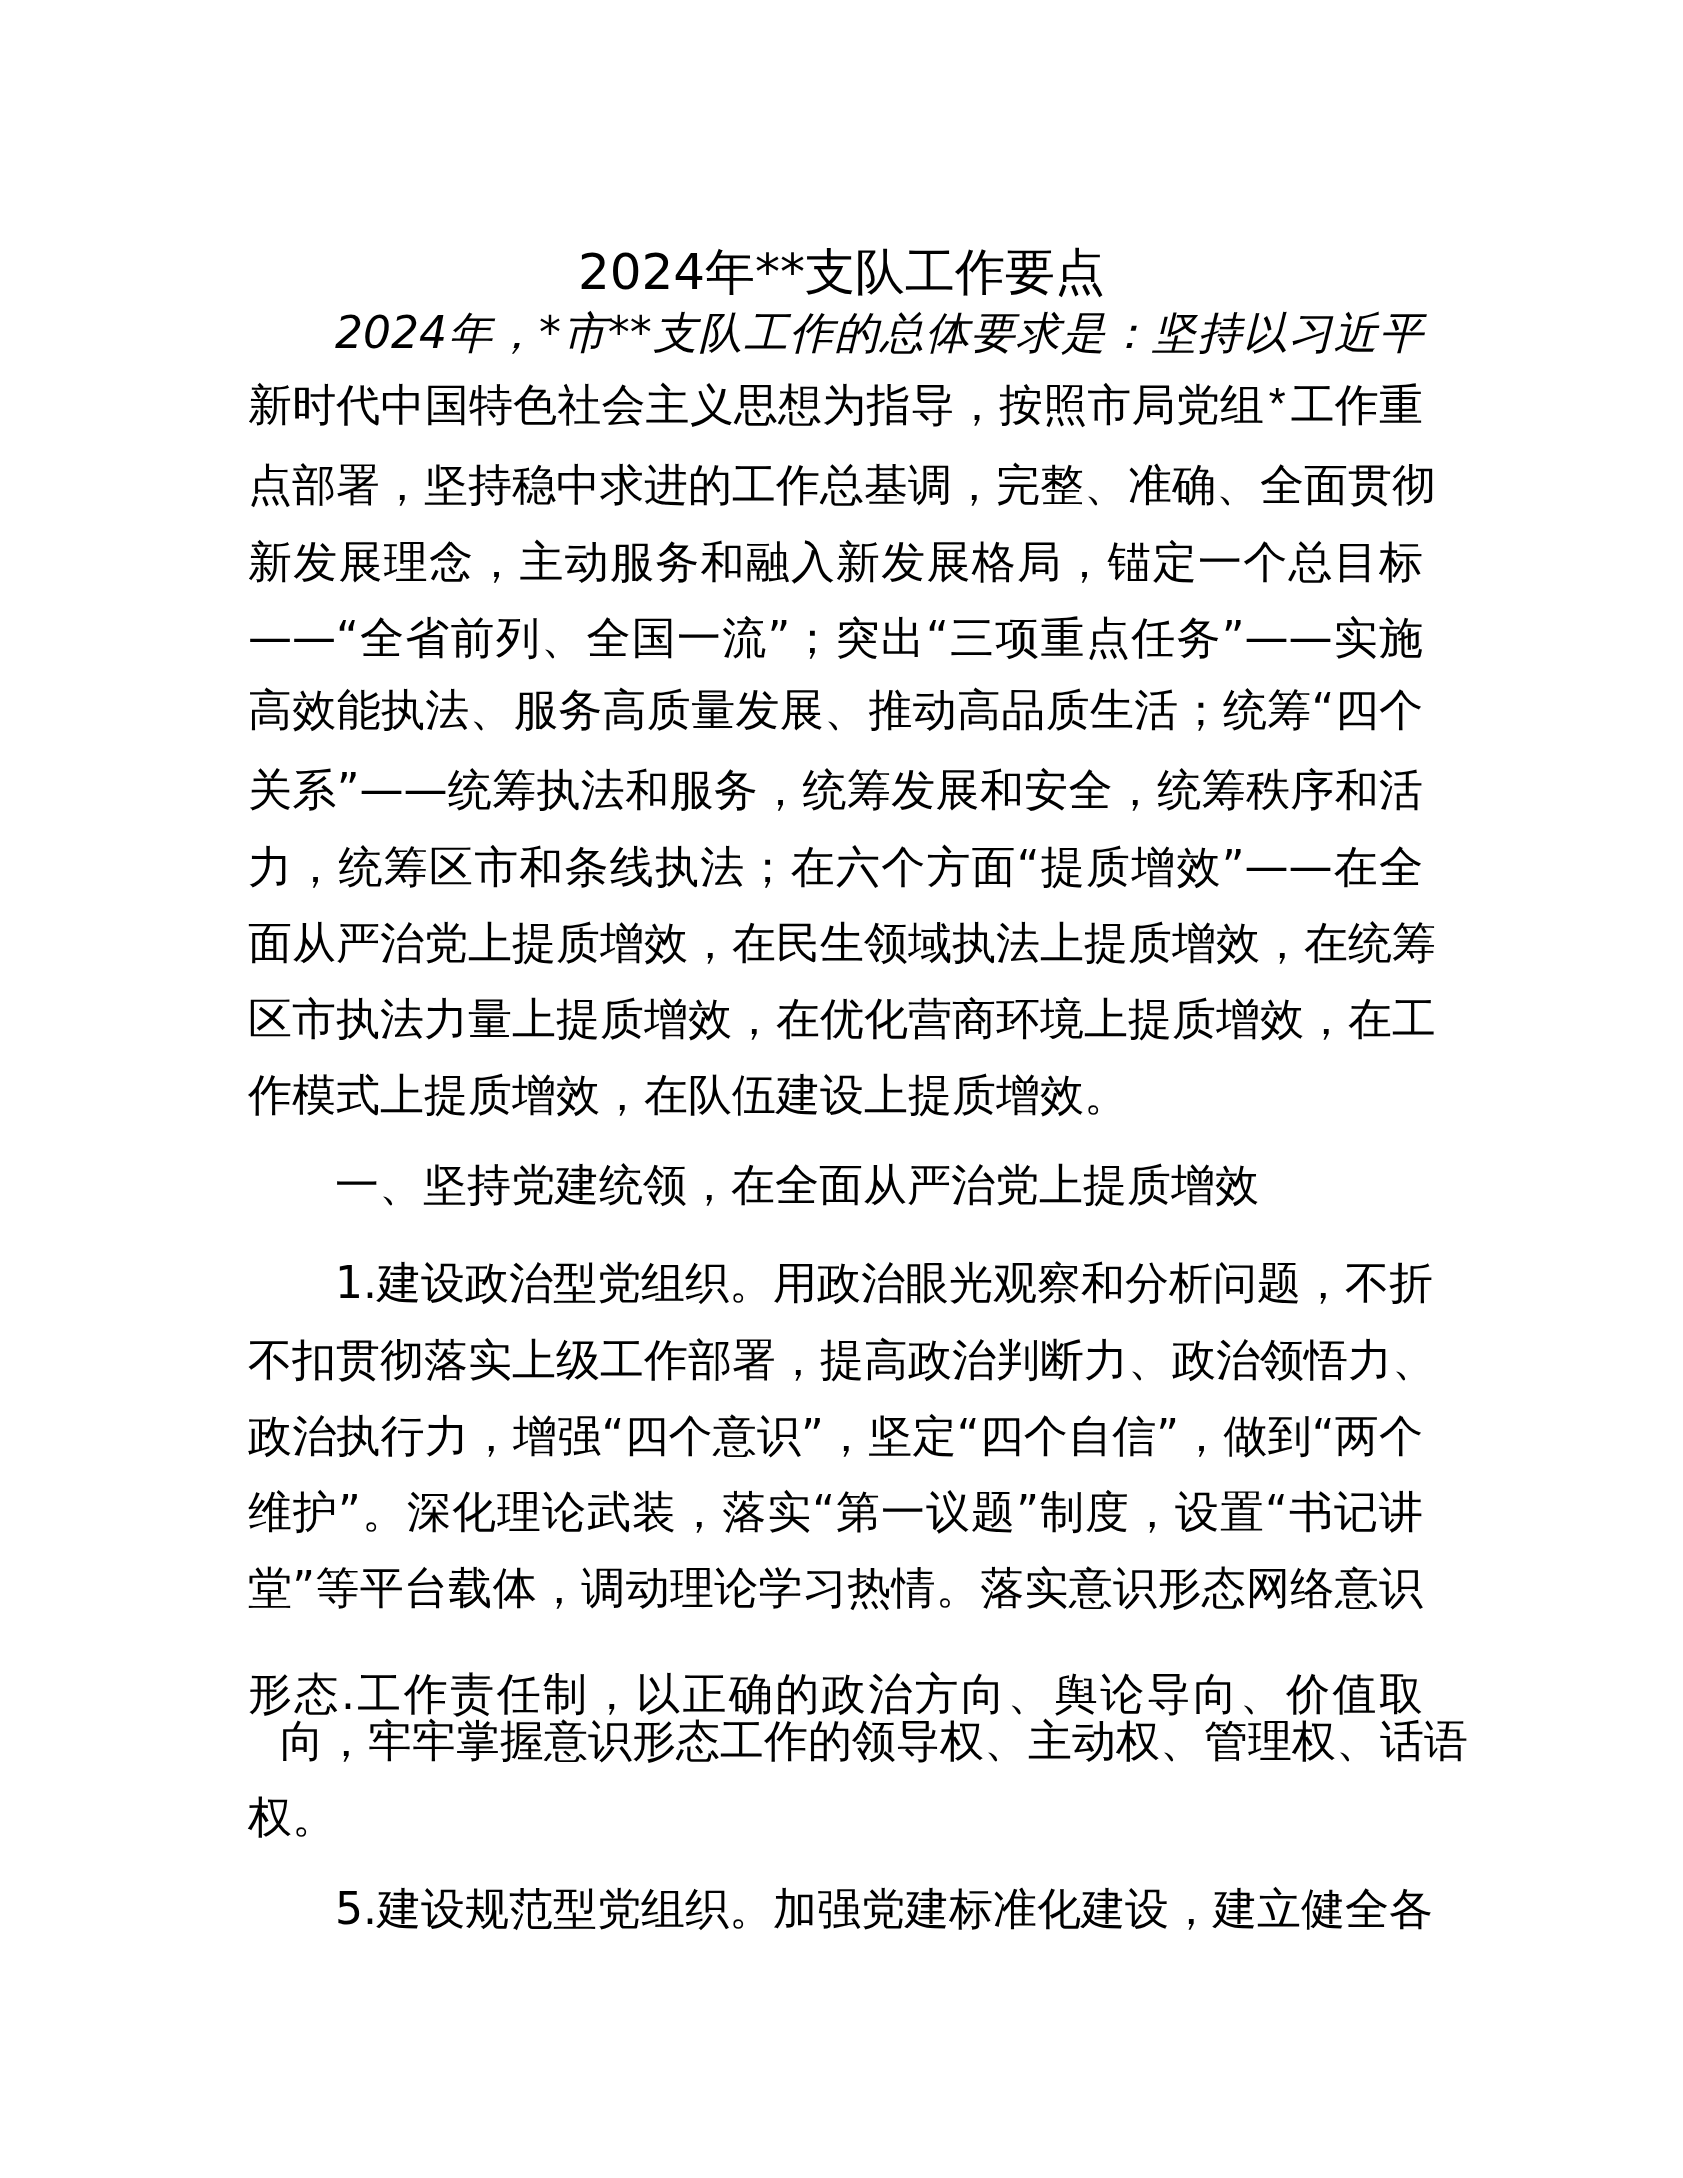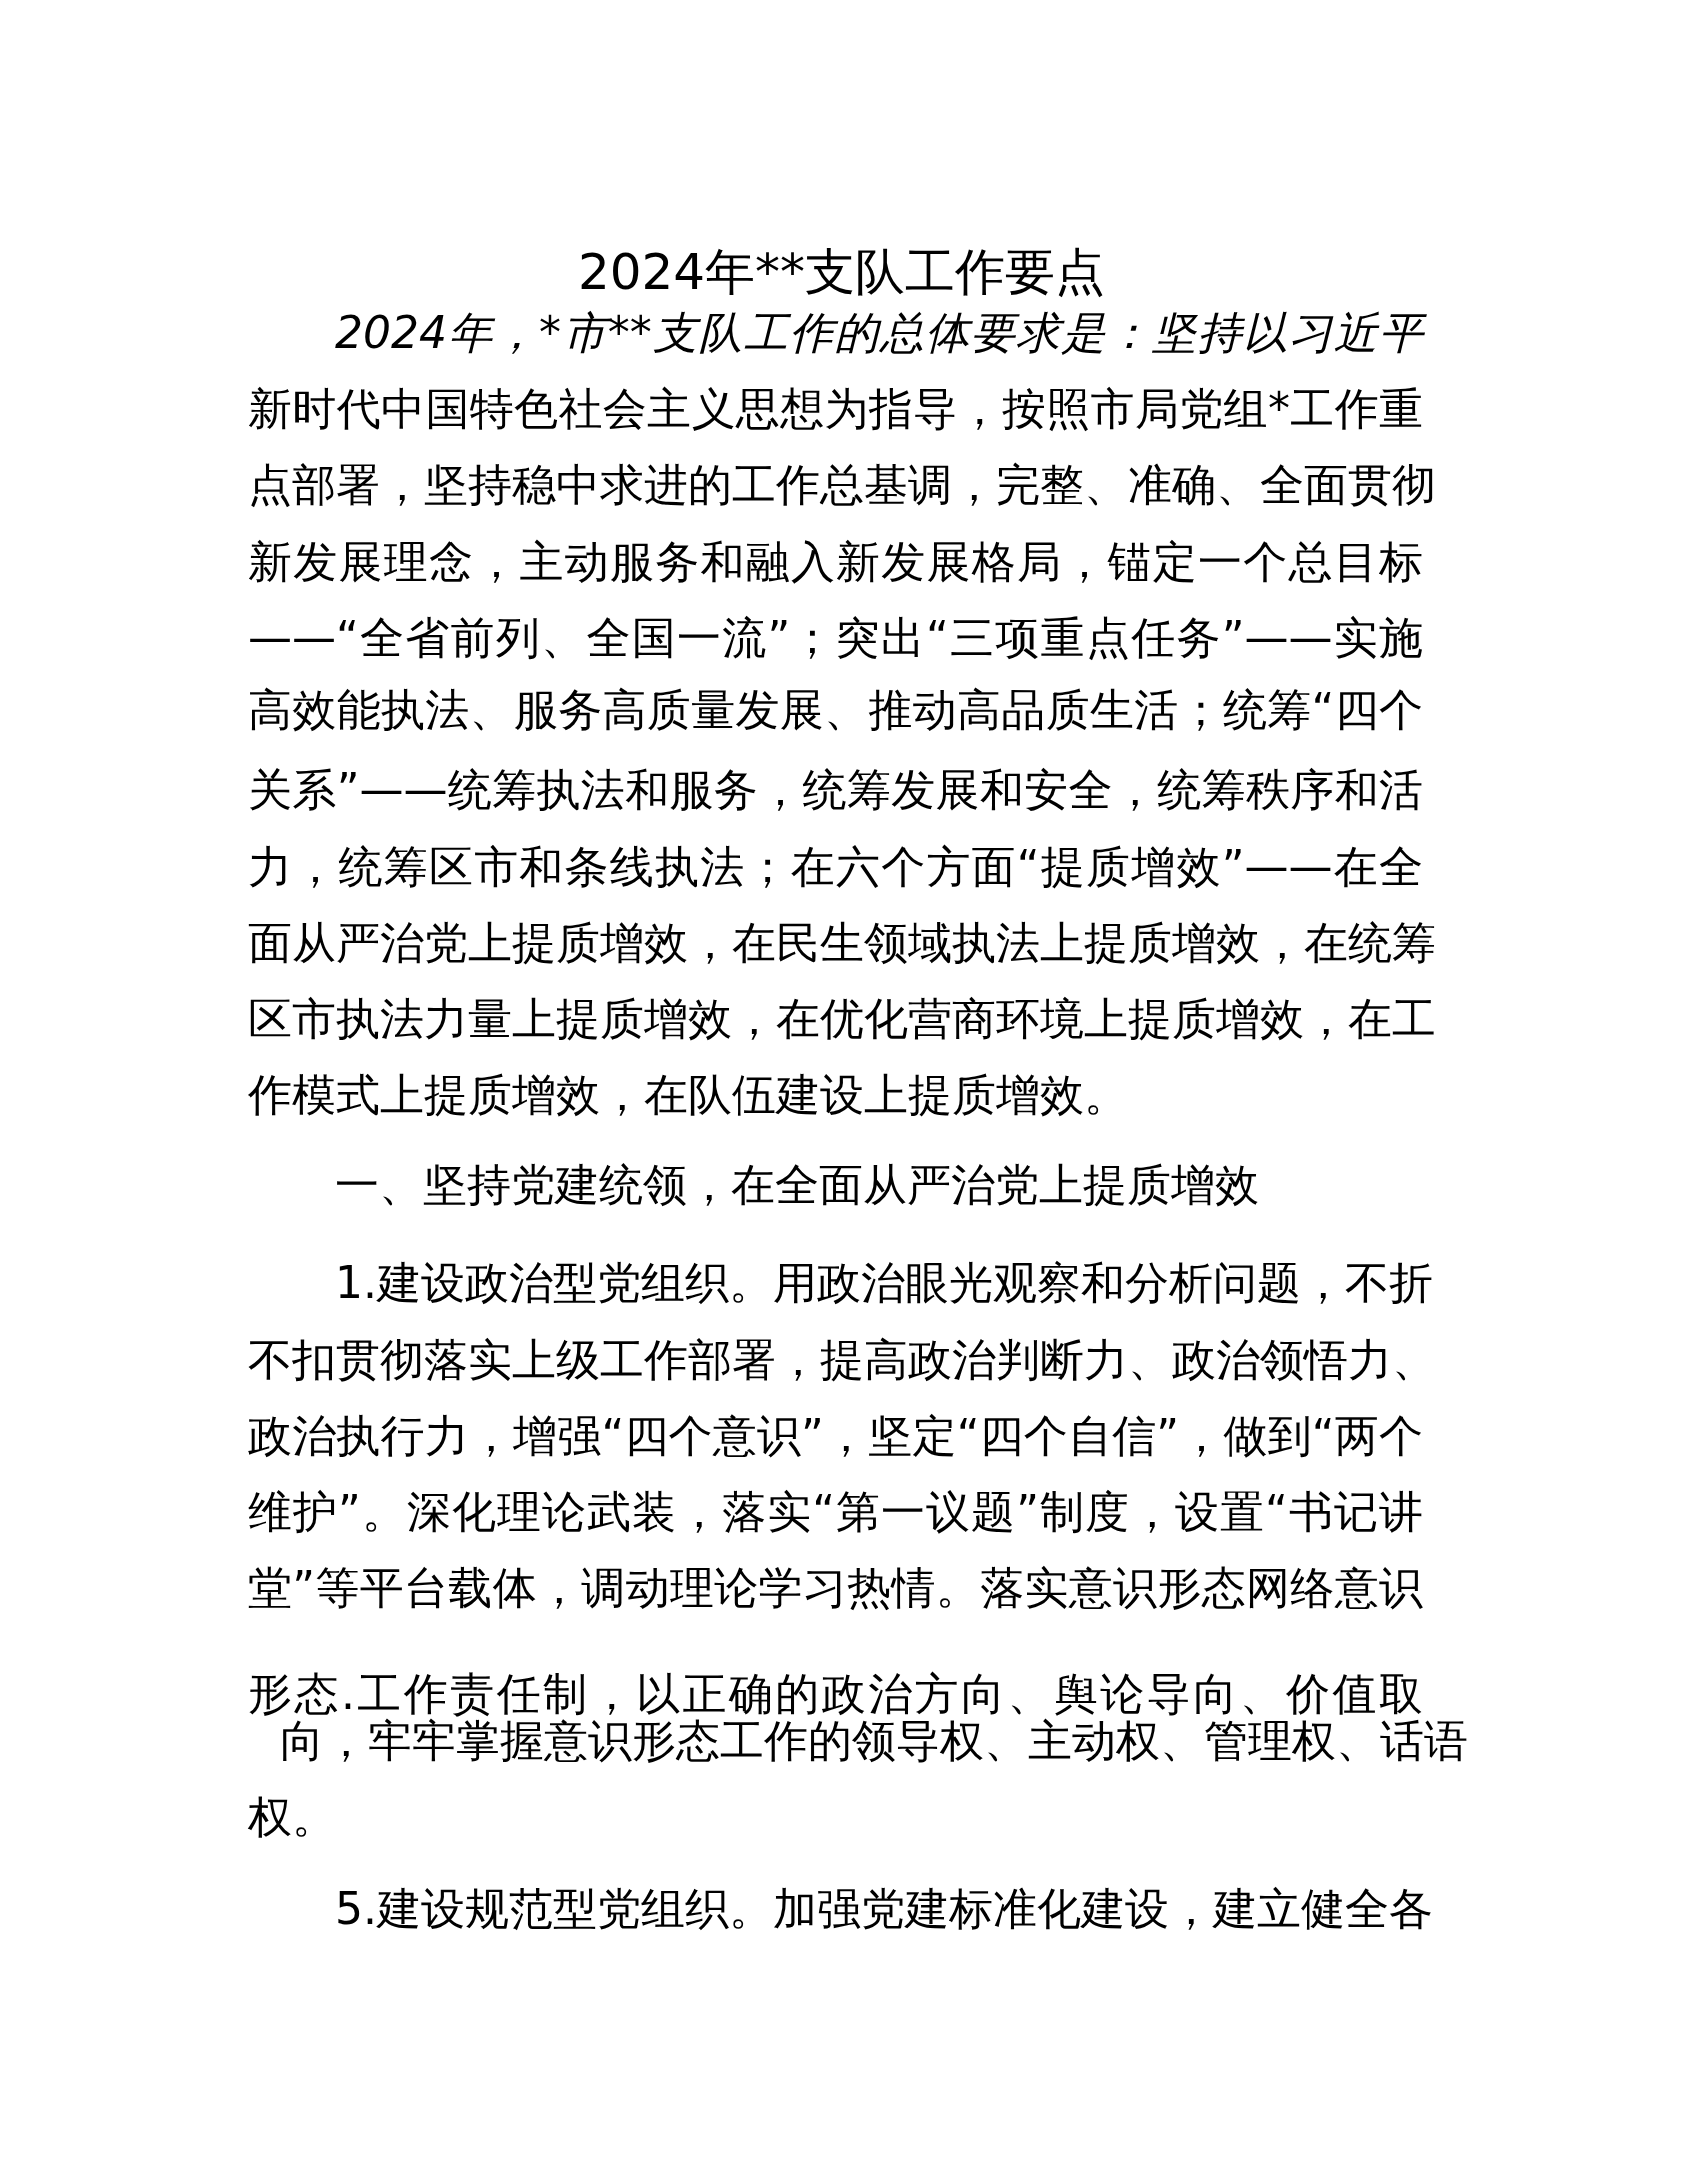--- a/index.html
+++ b/index.html
@@ -14,21 +14,21 @@
   .line.indent { left:335px; width:1088px; }
   .line.short { text-align:left; }
 </style>
 </head>
 <body>
 
 <div class="page">
   <div class="title">2024年**支队工作要点</div>
   <div id="body-lines">
       <div class="line indent full" style="top: 303px; font-style: italic;">2024年，*市**支队工作的总体要求是：坚持以习近平</div>
-      <div class="line full" style="top: 379px;">新时代中国特色社会主义思想为指导，按照市局党组*工作重</div>
+      <div class="line full" style="top: 379px; font-family: Liberation Mono, monospace;">新时代中国特色社会主义思想为指导，按照市局党组*工作重</div>
       <div class="line full" style="top: 455px;">点部署，坚持稳中求进的工作总基调，完整、准确、全面贯彻</div>
       <div class="line full" style="top: 532px;">新发展理念，主动服务和融入新发展格局，锚定一个总目标</div>
       <div class="line full" style="top: 608px;">——“全省前列、全国一流”；突出“三项重点任务”——实施</div>
       <div class="line full" style="top: 680px;">高效能执法、服务高质量发展、推动高品质生活；统筹“四个</div>
       <div class="line full" style="top: 760px;">关系”——统筹执法和服务，统筹发展和安全，统筹秩序和活</div>
       <div class="line full" style="top: 837px;">力，统筹区市和条线执法；在六个方面“提质增效”——在全</div>
       <div class="line full" style="top: 913px;">面从严治党上提质增效，在民生领域执法上提质增效，在统筹</div>
       <div class="line full" style="top: 989px;">区市执法力量上提质增效，在优化营商环境上提质增效，在工</div>
       <div class="line short" style="top: 1065px;">作模式上提质增效，在队伍建设上提质增效。</div>
       <div class="line indent short" style="top: 1155px;">一、坚持党建统领，在全面从严治党上提质增效</div>

